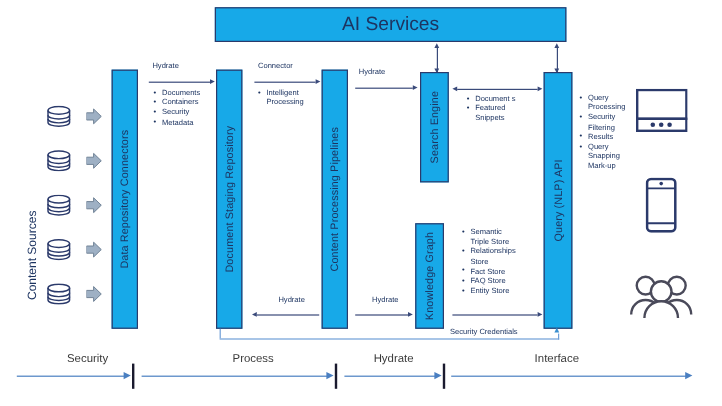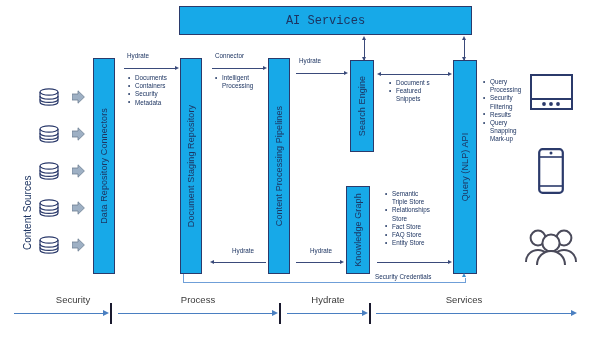--- a/index.html
+++ b/index.html
@@ -9,21 +9,21 @@
   
   .box{position:absolute;background:#17a9e8;border:1.5px solid #2b3a6b;box-sizing:border-box;}
   .box .vlabel{
     position:absolute;left:50%;top:50%;
     transform:translate(-50%,-50%) rotate(-90deg);
     white-space:nowrap;color:#1d3461;font-size:9px;letter-spacing:.1px;
   }
   .box.horiz .hlabel{
     position:absolute;left:0;top:0;width:100%;height:100%;
     display:flex;align-items:center;justify-content:center;
-    color:#1d3461;font-size:12px;font-family:Liberation Mono, monospace;
+    color:#1d3461;font-size:16px;
   }
 
   
   .edge-label{position:absolute;color:#1d3461;font-size:6.3px;white-space:nowrap;}
   .bullets{position:absolute;color:#1d3461;font-size:6.3px;line-height:8.2px;}
   .bullets div{position:relative;padding-left:7px;white-space:nowrap;}
   .bullets div::before{content:"\2022";position:absolute;left:0;top:-.5px;}
   .bullets div.cont::before{content:"";}
   .sources-label{
     position:absolute;color:#1d3461;font-size:10px;white-space:nowrap;
@@ -285,28 +285,28 @@
     </svg>
   </div>
 
   <div>
 
     <div class="tl-label" style="left:30px;top:294px;width:86px;">Security</div>
     <div class="tl-line" style="left:14px;top:313px;width:90px;"></div>
     <div class="tl-arrow" style="left:103px;top:310.2px;"></div>
     <div class="tl-tick" style="left:110px;top:303px;height:21px;"></div>
 
-    <div class="tl-label" style="left:143px;top:294px;width:110px;">Process</div>
+    <div class="tl-label" style="left:156px;top:294px;width:110px;">Process</div>
     <div class="tl-line" style="left:118px;top:313px;width:155px;"></div>
     <div class="tl-arrow" style="left:272px;top:310.2px;"></div>
     <div class="tl-tick" style="left:279px;top:303px;height:21px;"></div>
 
     <div class="tl-label" style="left:288px;top:294px;width:80px;">Hydrate</div>
     <div class="tl-line" style="left:287px;top:313px;width:76px;"></div>
     <div class="tl-arrow" style="left:362px;top:310.2px;"></div>
     <div class="tl-tick" style="left:369px;top:303px;height:21px;"></div>
 
-    <div class="tl-label" style="left:398px;top:294px;width:132px;">Services</div>
+    <div class="tl-label" style="left:398px;top:294px;width:132px;">Interface</div>
     <div class="tl-line" style="left:376px;top:313px;width:196px;"></div>
     <div class="tl-arrow" style="left:571px;top:310.2px;"></div>
   </div>
 
 </div>
 
 </body></html>

